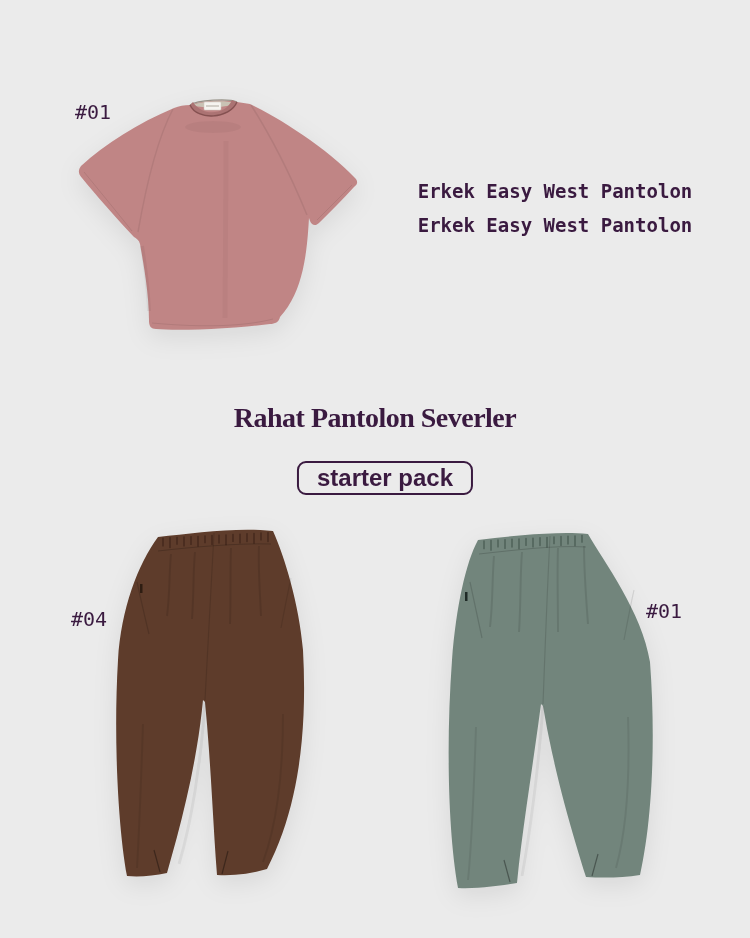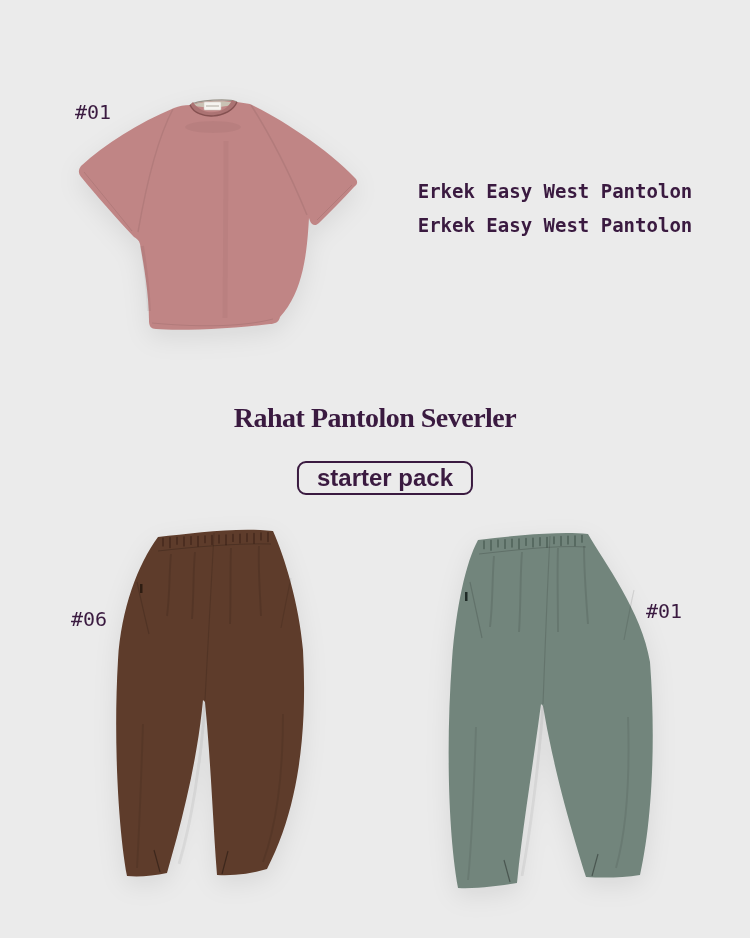--- a/index.html
+++ b/index.html
@@ -46,21 +46,21 @@
   .tee{left:76px;top:96px;width:284px;height:240px;}
   .pants-brown{left:113px;top:524px;width:196px;height:364px;}
   .pants-teal{left:446px;top:532px;width:208px;height:364px;}
 </style>
 </head>
 <body>
 
 <div class="stage" style="--bg: #ebebeb; --accent: #3a1a40;">
 
   <div class="hash-label hash-01">#01</div>
-  <div class="hash-label hash-02">#06</div>
+  <div class="hash-label hash-02">#04</div>
   <div class="hash-label hash-03">#01</div>
 
   <svg class="garment tee" viewBox="0 0 284 240" aria-hidden="true">
 
     <path d="M114,9 C121,5 153,3 161,6 L174,8
          C202,21 252,53 279,82 C282,85 282,88 278,91
          C267,103 254,116 243,127 C240,130 236,130 234,125 L233,122
          C231,155 228,195 204,221 C203,226 199,228 194,228
          C155,233 102,235 80,233 C75,233 73,230 73,225
          C73,199 68,170 64,148 C63,144 60,142 58,141

